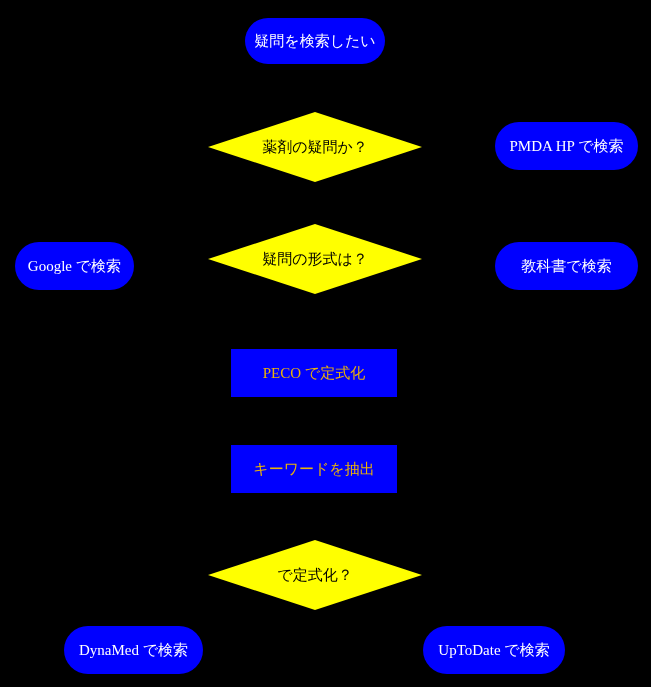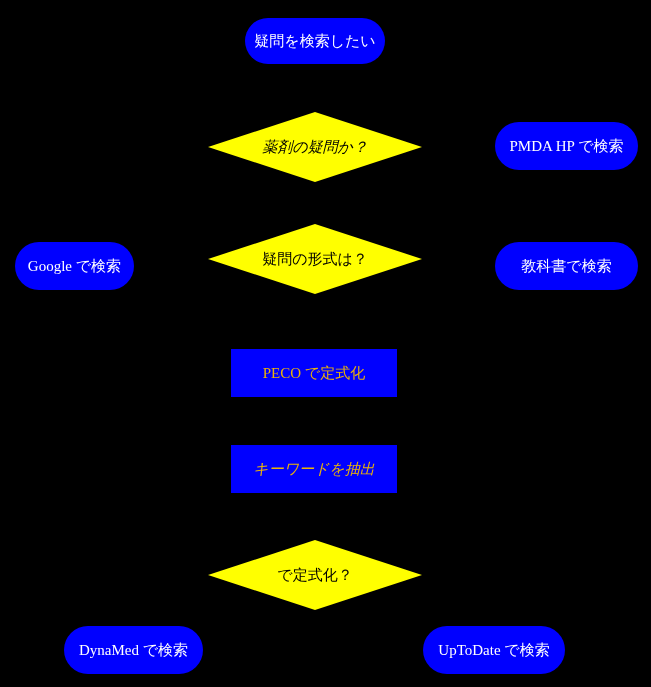--- a/index.html
+++ b/index.html
@@ -67,21 +67,21 @@
 </style>
 </head>
 <body>
 
 <div id="canvas">
 
   <div class="node stadium" style="left: 245px; top: 18px; width: 140px; height: 46px;">
     <span class="label">疑問を検索したい</span>
   </div>
 
-  <div class="node diamond" style="left: 208px; top: 112px; width: 214px; height: 70px; font-style: italic;">
+  <div class="node diamond" style="left: 208px; top: 112px; width: 214px; height: 70px;">
     <span class="diamond-shape"></span>
     <span class="label">薬剤の疑問か？</span>
   </div>
 
   <div class="node stadium" style="left: 495px; top: 122px; width: 143px; height: 48px;">
     <span class="label">PMDA HP で検索</span>
   </div>
 
   <div class="node stadium" style="left: 15px; top: 242px; width: 119px; height: 48px;">
     <span class="label">Google で検索</span>
@@ -93,21 +93,21 @@
   </div>
 
   <div class="node stadium" style="left: 495px; top: 242px; width: 143px; height: 48px;">
     <span class="label">教科書で検索</span>
   </div>
 
   <div class="node rect" style="left: 231px; top: 349px; width: 166px; height: 48px;">
     <span class="label">PECO で定式化</span>
   </div>
 
-  <div class="node rect" style="left: 231px; top: 445px; width: 166px; height: 48px; font-style: italic;">
+  <div class="node rect" style="left: 231px; top: 445px; width: 166px; height: 48px;">
     <span class="label">キーワードを抽出</span>
   </div>
 
   <div class="node diamond" style="left: 208px; top: 540px; width: 214px; height: 70px;">
     <span class="diamond-shape"></span>
     <span class="label">で定式化？</span>
   </div>
 
   <div class="node stadium" style="left: 64px; top: 626px; width: 139px; height: 48px;">
     <span class="label">DynaMed で検索</span>

